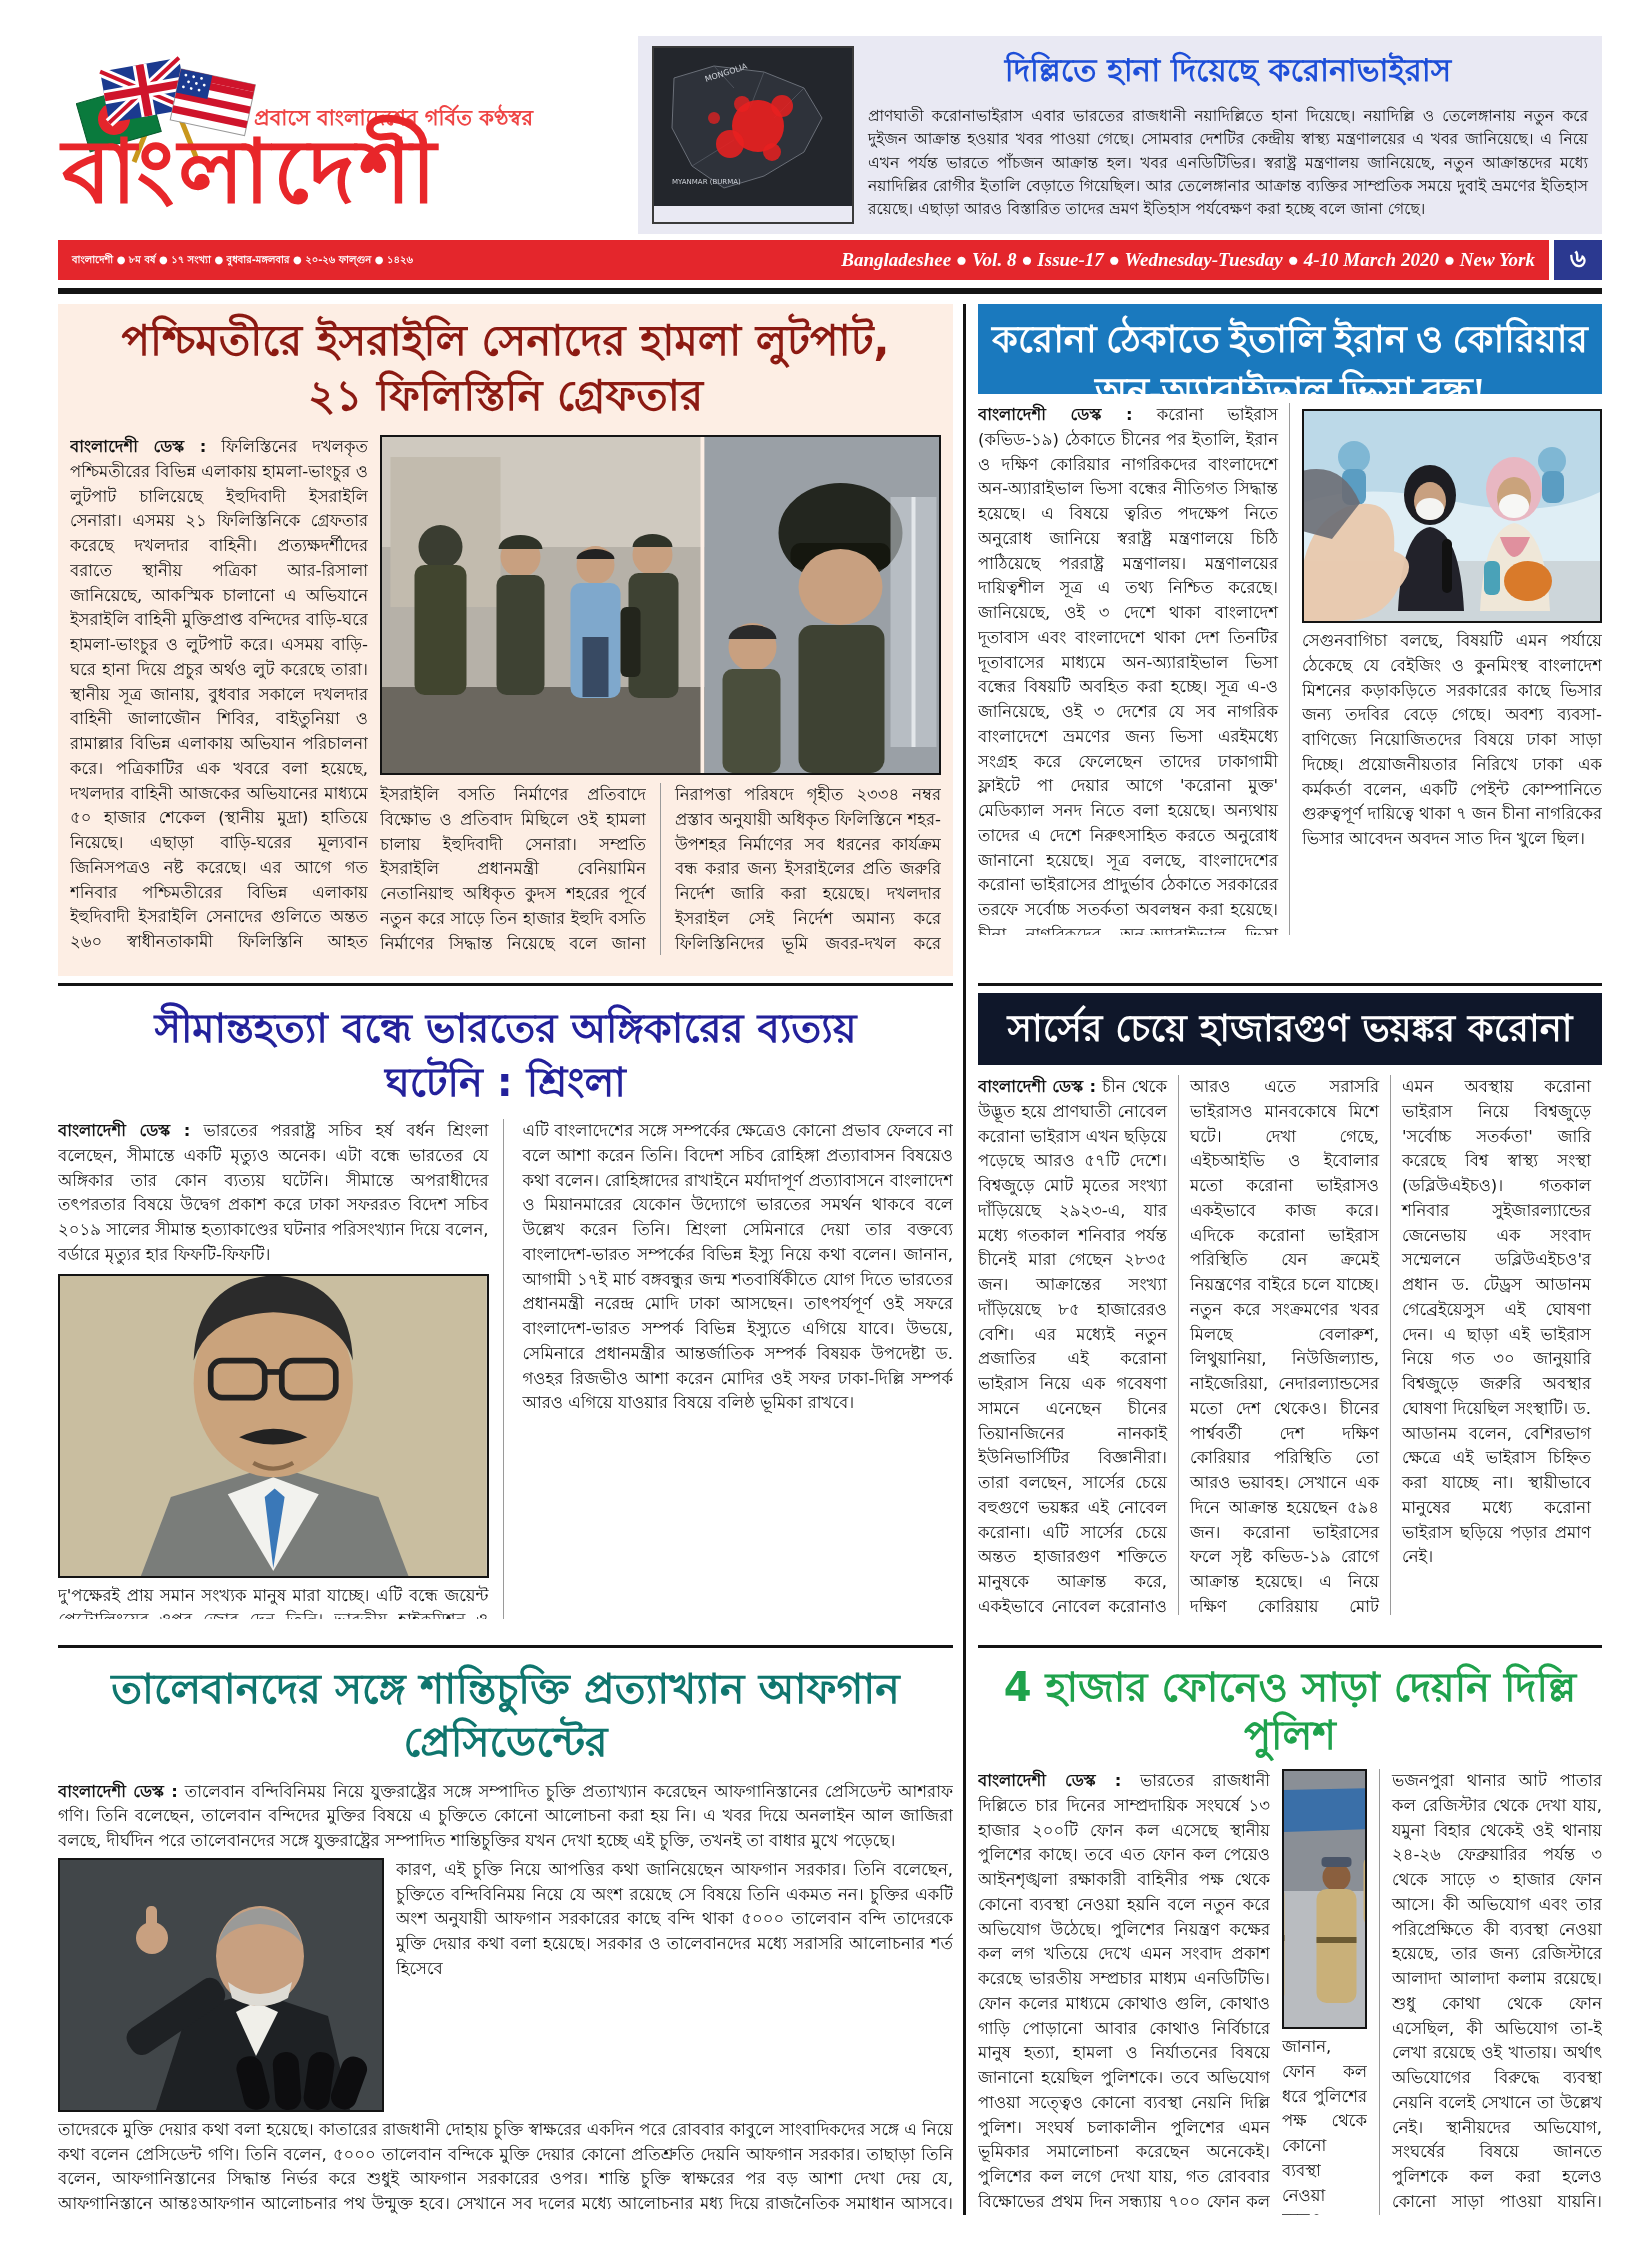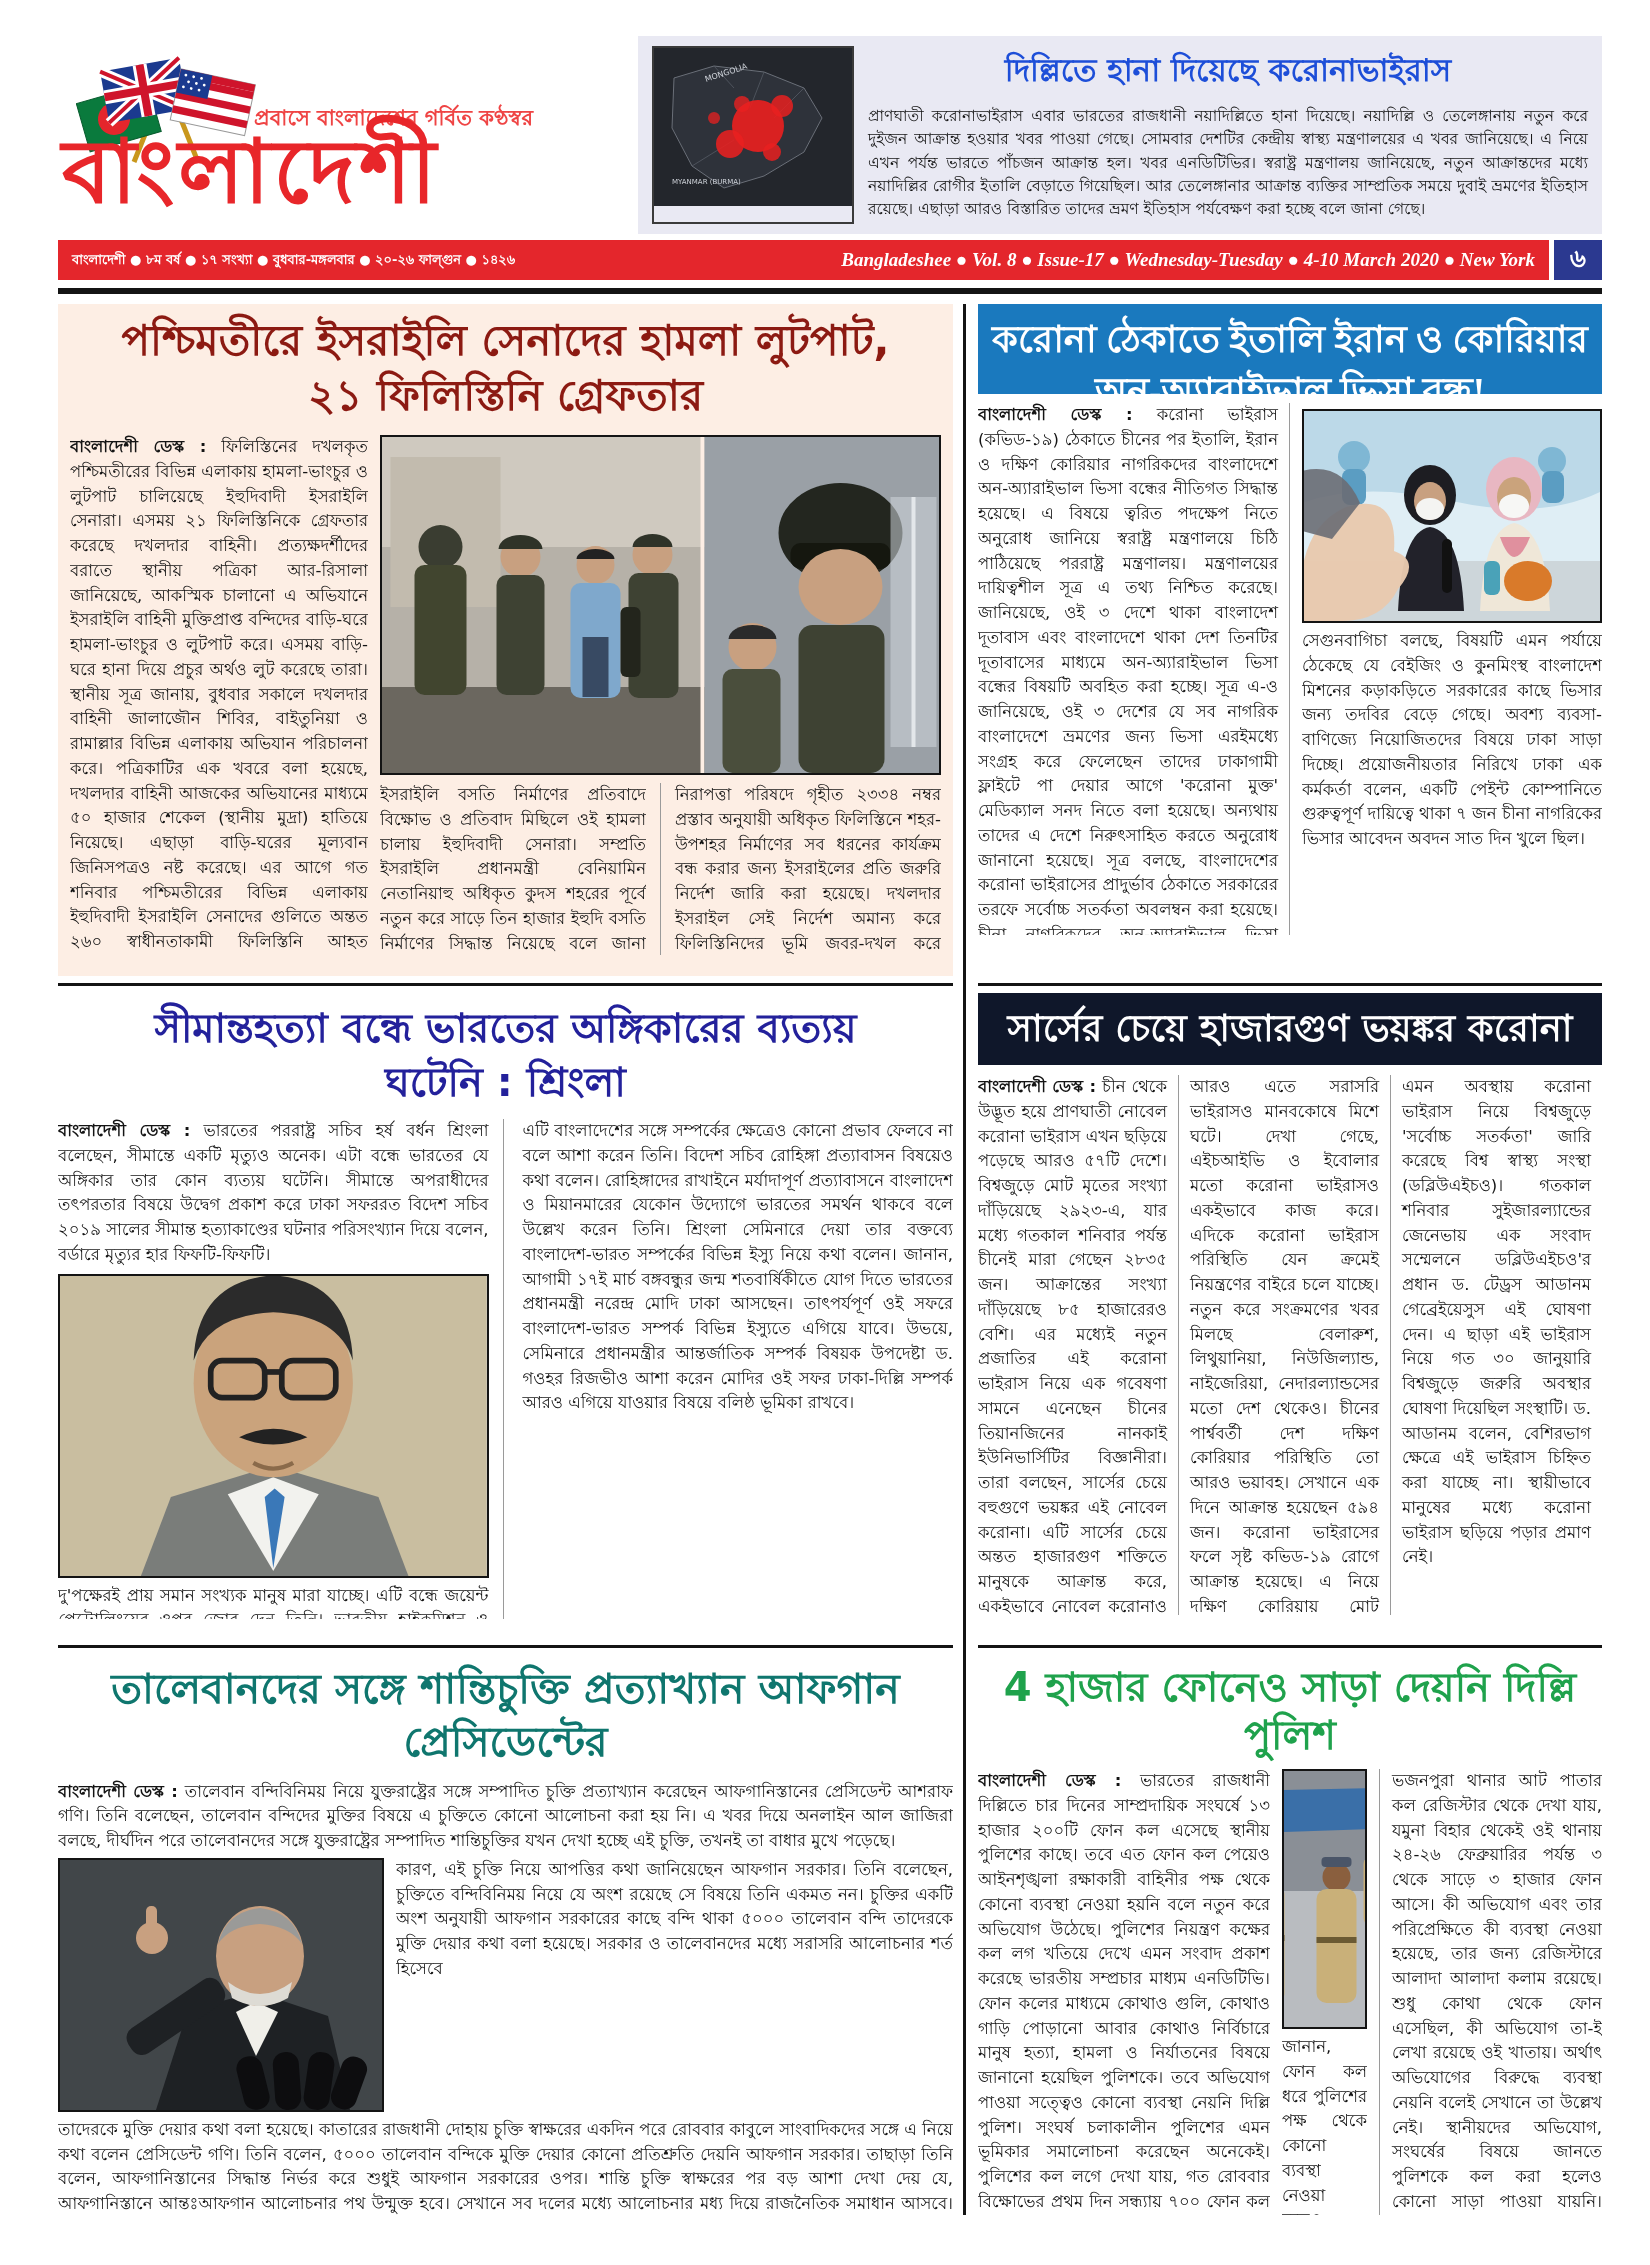--- a/index.html
+++ b/index.html
@@ -13,21 +13,21 @@
   .tagline{position:absolute;left:196px;top:66px;color:#ef4444;font-weight:bold;font-size:21px;white-space:nowrap;}
   .logo-title{position:absolute;left:4px;top:92px;color:#e8262a;font-size:88px;font-weight:bold;line-height:1;letter-spacing:4px;}
   .top-box{flex:1;background:#e9e9f3;padding:10px 14px;display:flex;gap:14px;box-sizing:border-box;}
   .map-fig{flex:none;border:2px solid #3a3a3a;line-height:0;}
   .top-box-text{flex:1;min-width:0;}
   .top-headline{color:#1d4ed8;font-size:31px;font-weight:bold;text-align:center;margin:0 0 7px;}
   .top-body{font-size:15.5px;line-height:1.5;text-align:justify;}
   
   .strip-row{display:flex;height:40px;margin-top:6px;}
   .strip{flex:1;background:#e4262c;color:#fff;display:flex;justify-content:space-between;align-items:center;padding:0 14px;}
-  .strip-left{font-size:13px;font-weight:bold;}
+  .strip-left{font-size:10px;font-weight:bold;}
   .strip-right{font-family:"Liberation Serif",serif;font-style:italic;font-weight:bold;font-size:19px;}
   .pageno{width:46px;margin-left:5px;background:#2b3990;color:#fff;display:flex;align-items:center;justify-content:center;
           font-size:25px;font-weight:bold;border:1px solid #2b3990;}
   .black-rule{height:6px;background:#141414;margin:8px 0 10px;}
   
   .main{display:flex;align-items:stretch;}
   .col-l{width:905px;flex:none;padding-right:10px;box-sizing:border-box;}
   .col-r{flex:1;border-left:3px solid #141414;padding-left:12px;min-width:0;}
   .hrule{height:3px;background:#141414;margin:7px 0;}
   .body-text{font-size:16.5px;line-height:1.5;text-align:justify;}

